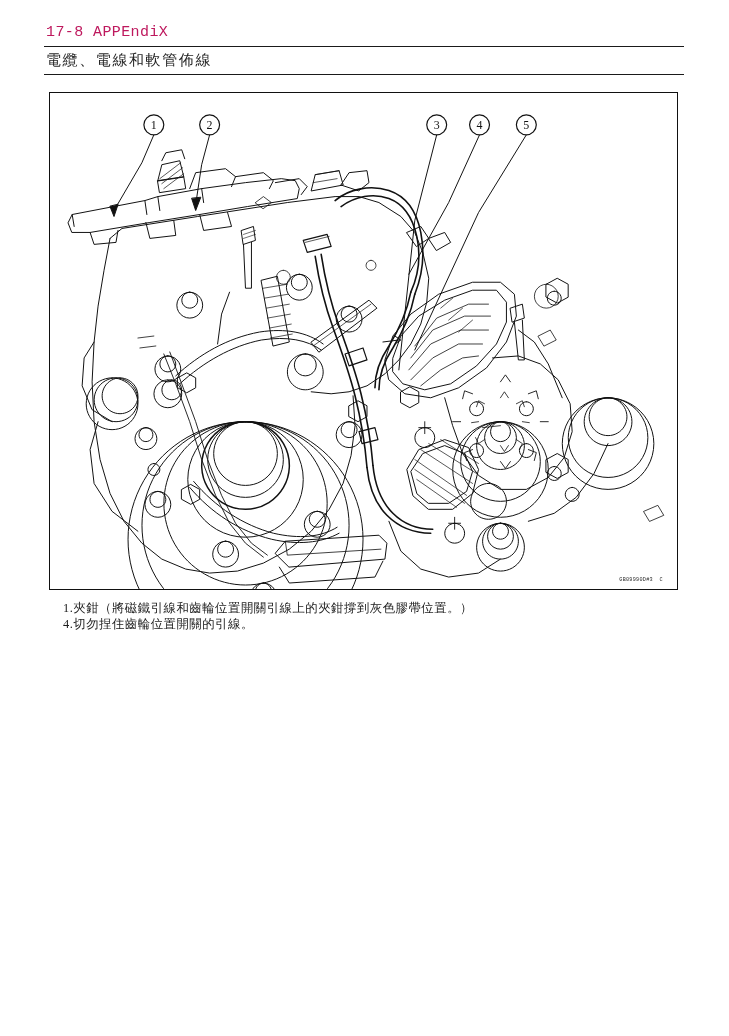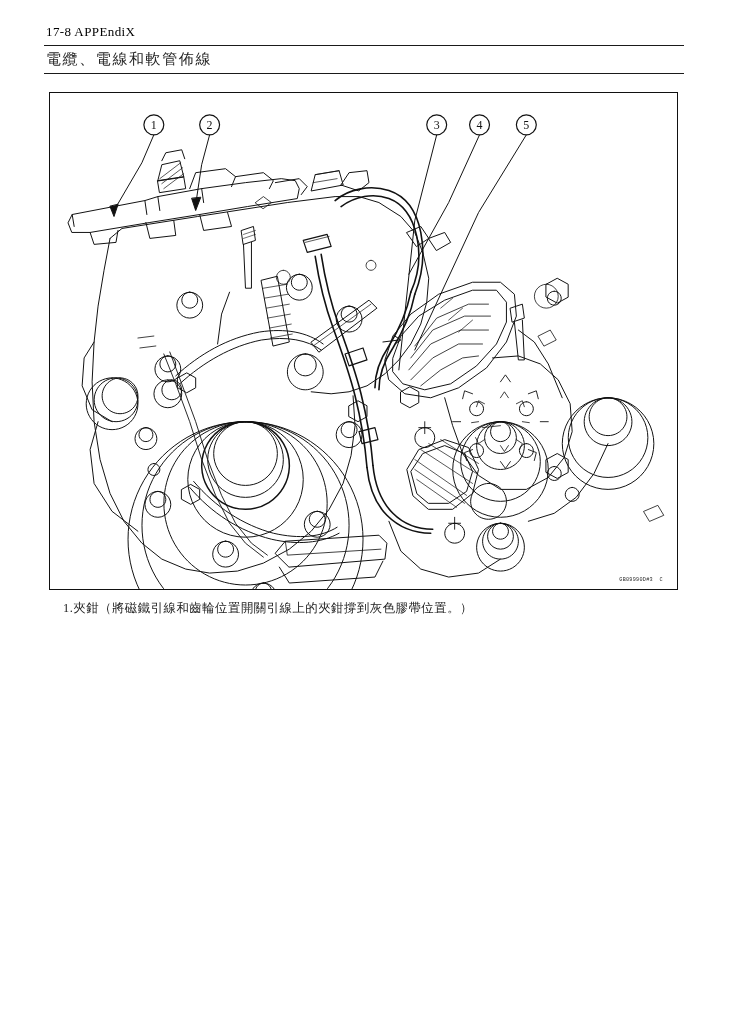--- a/index.html
+++ b/index.html
@@ -17,24 +17,24 @@
   }
 
   
   #page-header {
     position: absolute;
     left: 44px;
     top: 24px;
     width: 640px;
   }
   #page-number {
-    font-family: Liberation Serif, serif;
-    font-size: 13px;
+    font-family: Liberation Mono, monospace;
+    font-size: 15px;
     letter-spacing: 0.4px;
-    color: #000000;
+    color: #be185d;
     white-space: pre;
     padding-left: 2px;
   }
   .rule {
     width: 640px;
     height: 1px;
     background: #1a1a1a;
   }
   #rule-top { margin-top: 5px; }
   #section-title {
@@ -379,13 +379,14 @@
           <text x="478" y="36.2" text-anchor="middle" font-family="&quot;Liberation Serif&quot;, &quot;DejaVu Serif&quot;, serif" font-size="12" fill="#111">5</text>
         </g>
       </g>
   </svg>
 
   <div id="figure-code">GB09990D#3  C</div>
 </div>
 
 <div id="caption">
     <div class="cap-line spaced"><span class="num">1.</span><span>夾鉗（將磁鐵引線和齒輪位置開關引線上的夾鉗撐到灰色膠帶位置。）</span></div>
+    <div class="cap-line"><span class="num">4.</span><span>切勿捏住齒輪位置開關的引線。</span></div>
   </div>
 
 </body></html>

